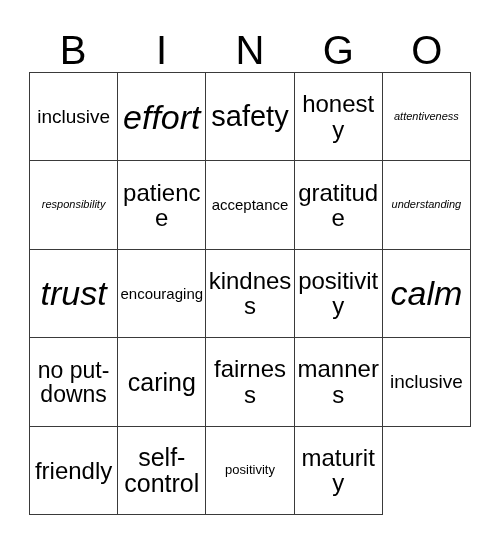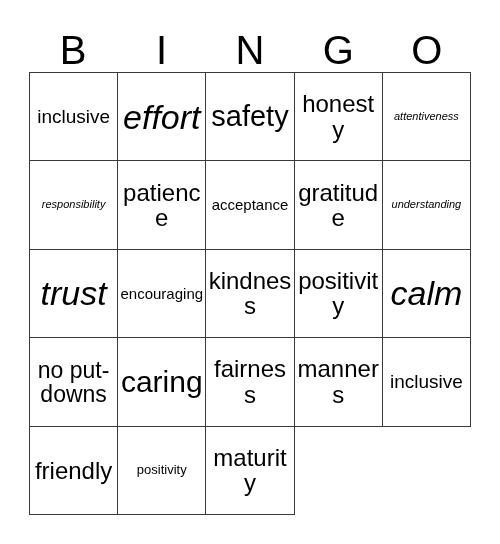--- a/index.html
+++ b/index.html
@@ -80,21 +80,21 @@
     hyphens: none;
   }
 
   
   .fs-xs  { font-size: 11px; font-style: italic; }
   .fs-s   { font-size: 13px; }
   .fs-m   { font-size: 15px; }
   .fs-l   { font-size: 19px; }
   .fs-xl  { font-size: 24px; }
   .fs-2xl { font-size: 23px; }
-  .fs-3xl { font-size: 30px; }
+  .fs-3xl { font-size: 25px; }
   .fs-4xl { font-size: 29px; }
   .fs-5xl { font-size: 34px; font-style: italic; }
 </style>
 </head>
 <body>
 
 <div class="card">
 
   <div class="header">
     <div class="header-letter">B</div>
@@ -167,20 +167,23 @@
         <span class="cell-text fs-xl">manners</span>
       </div>
 
     <div class="cell">
         <span class="cell-text fs-l">inclusive</span>
       </div>
     <div class="cell">
         <span class="cell-text fs-xl">friendly</span>
       </div>
     <div class="cell">
+        <span class="cell-text fs-3xl">self-control</span>
+      </div>
+    <div class="cell">
         <span class="cell-text fs-s">positivity</span>
       </div>
     <div class="cell">
         <span class="cell-text fs-xl">maturity</span>
       </div>
 
   </div>
 </div>
 
 </body></html>

